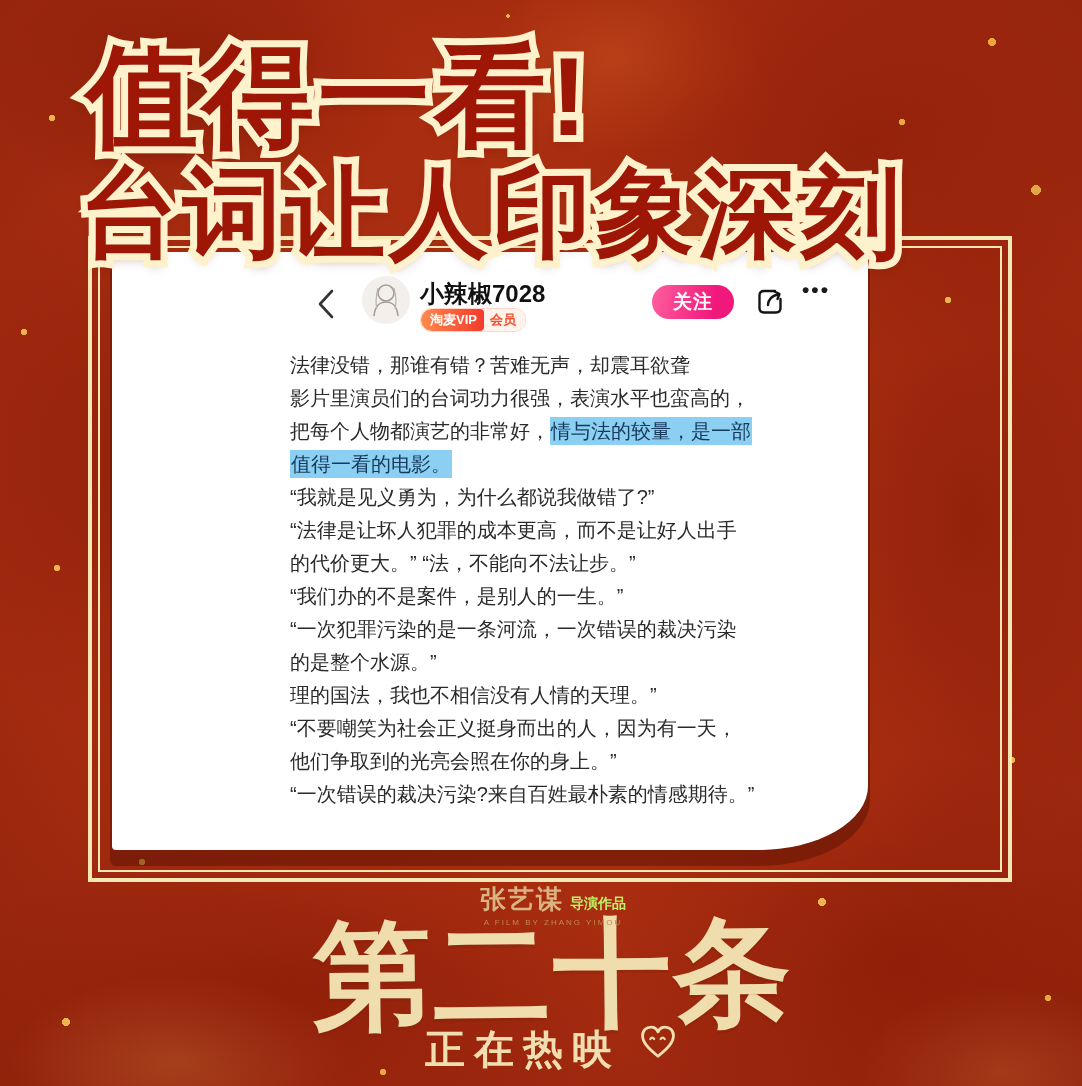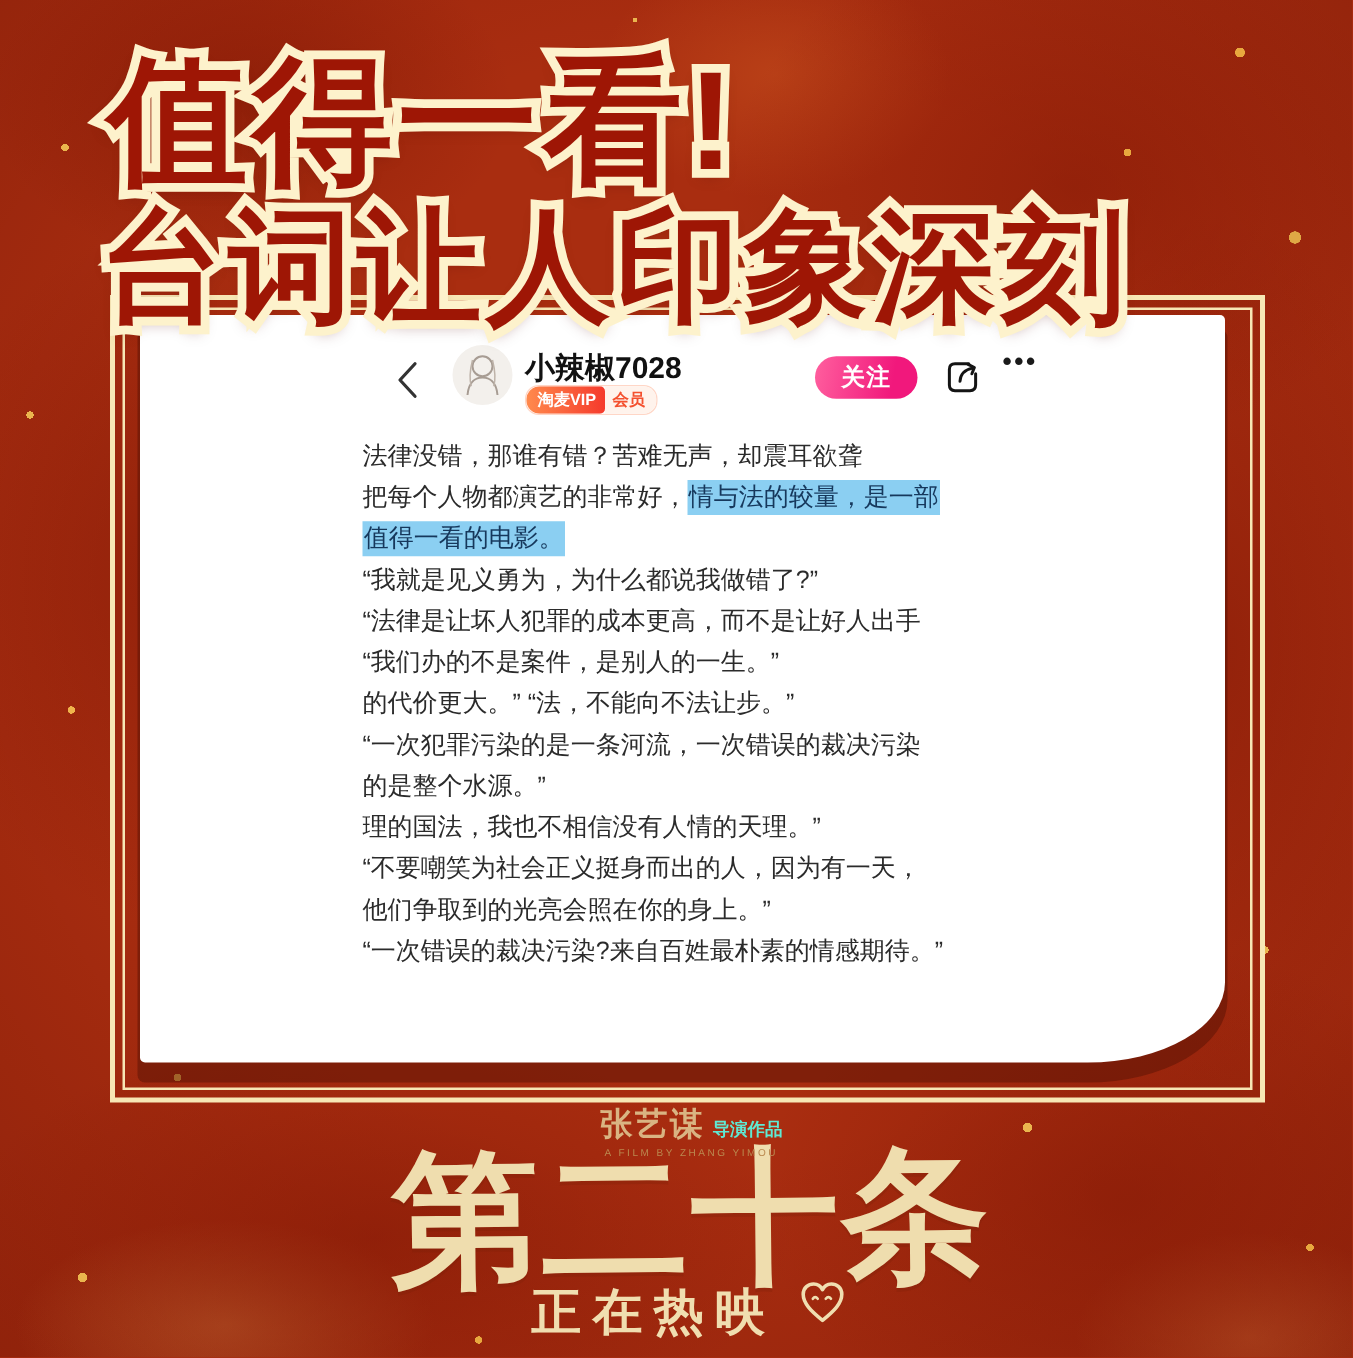--- a/index.html
+++ b/index.html
@@ -52,21 +52,21 @@
   
   #frame{
     position:absolute;left:88px;top:236px;width:916px;height:638px;z-index:4;
     border:4px solid #f7e7b5;
   }
   #frame::after{
     content:"";position:absolute;inset:6px;border:2px solid #f7e7b5;
   }
   
   #card{
-    position:absolute;left:112px;top:252px;width:868px;height:598px;z-index:3;
+    position:absolute;left:112px;top:252px;width:756px;height:598px;z-index:3;
     background:#ffffff;
     border-radius:4px 4px 110px 4px / 4px 4px 64px 4px;
     box-shadow:0 14px 0 2px rgba(88,18,4,.5);
   }
   
   #post-header{position:absolute;left:0;top:0;width:100%;height:90px;}
   #back-btn{position:absolute;left:203px;top:36px;width:22px;height:32px;cursor:pointer;}
   #avatar{
     position:absolute;left:250px;top:24px;width:48px;height:48px;border-radius:50%;
     background:#f3f0ec;overflow:hidden;
@@ -102,21 +102,21 @@
     font-size:20px;line-height:33px;color:#2b2b2b;
   }
   #post-body .line{white-space:nowrap;height:33px;}
   #post-body .hl{background:#8bcff2;color:#16385c;padding:3px 1px;text-align:right;}
   
   #credit{
     position:absolute;left:0;right:0;top:882px;z-index:5;text-align:center;
     transform:translateX(12px);color:#d9b482;
   }
   #credit .director{font-size:26px;font-weight:900;letter-spacing:2px;}
-  #credit .suffix{font-size:14px;font-weight:700;margin-left:6px;color:#5eead4;margin-top:16px;}
+  #credit .suffix{font-size:14px;font-weight:700;margin-left:6px;color:#bef264;margin-top:16px;}
   #credit .en{font-size:8px;letter-spacing:2px;color:#bb8a50;margin-top:1px;}
   #movie-title{
     position:absolute;left:0;right:0;top:896px;z-index:4;text-align:center;
     font-size:118px;font-weight:900;color:#efddae;letter-spacing:2px;
     transform:translateX(12px) rotate(-0.6deg);
     text-shadow:0 3px 0 rgba(120,30,6,.25);
     font-family:"Liberation Serif","DejaVu Serif",serif;
   }
   #now-showing{
     position:absolute;left:0;right:0;top:1022px;z-index:5;text-align:center;
@@ -181,26 +181,27 @@
       </span>
     </div>
 
     <div id="more-btn">
       <span>•••</span>
     </div>
   </div>
 
   <div id="post-body">
       <div class="line"><span>法律没错，那谁有错？苦难无声，却震耳欲聋</span></div>
+      <div class="line"><span>影片里演员们的台词功力很强，表演水平也蛮高的，</span></div>
       <div class="line"><span>把每个人物都演艺的非常好，</span><span class="hl">情与法的较量，是一部</span></div>
       <div class="line"><span class="hl">值得一看的电影。</span></div>
       <div class="line"><span>“我就是见义勇为，为什么都说我做错了?”</span></div>
       <div class="line"><span>“法律是让坏人犯罪的成本更高，而不是让好人出手</span></div>
+      <div class="line"><span>的代价更大。” “法，不能向不法让步。”</span></div>
       <div class="line"><span>“我们办的不是案件，是别人的一生。”</span></div>
-      <div class="line"><span>的代价更大。” “法，不能向不法让步。”</span></div>
       <div class="line"><span>“一次犯罪污染的是一条河流，一次错误的裁决污染</span></div>
       <div class="line"><span>的是整个水源。”</span></div>
       <div class="line"><span>理的国法，我也不相信没有人情的天理。”</span></div>
       <div class="line"><span>“不要嘲笑为社会正义挺身而出的人，因为有一天，</span></div>
       <div class="line"><span>他们争取到的光亮会照在你的身上。”</span></div>
       <div class="line"><span> “一次错误的裁决污染?来自百姓最朴素的情感期待。”</span></div>
     </div>
 </div>
 
 <div id="credit">

